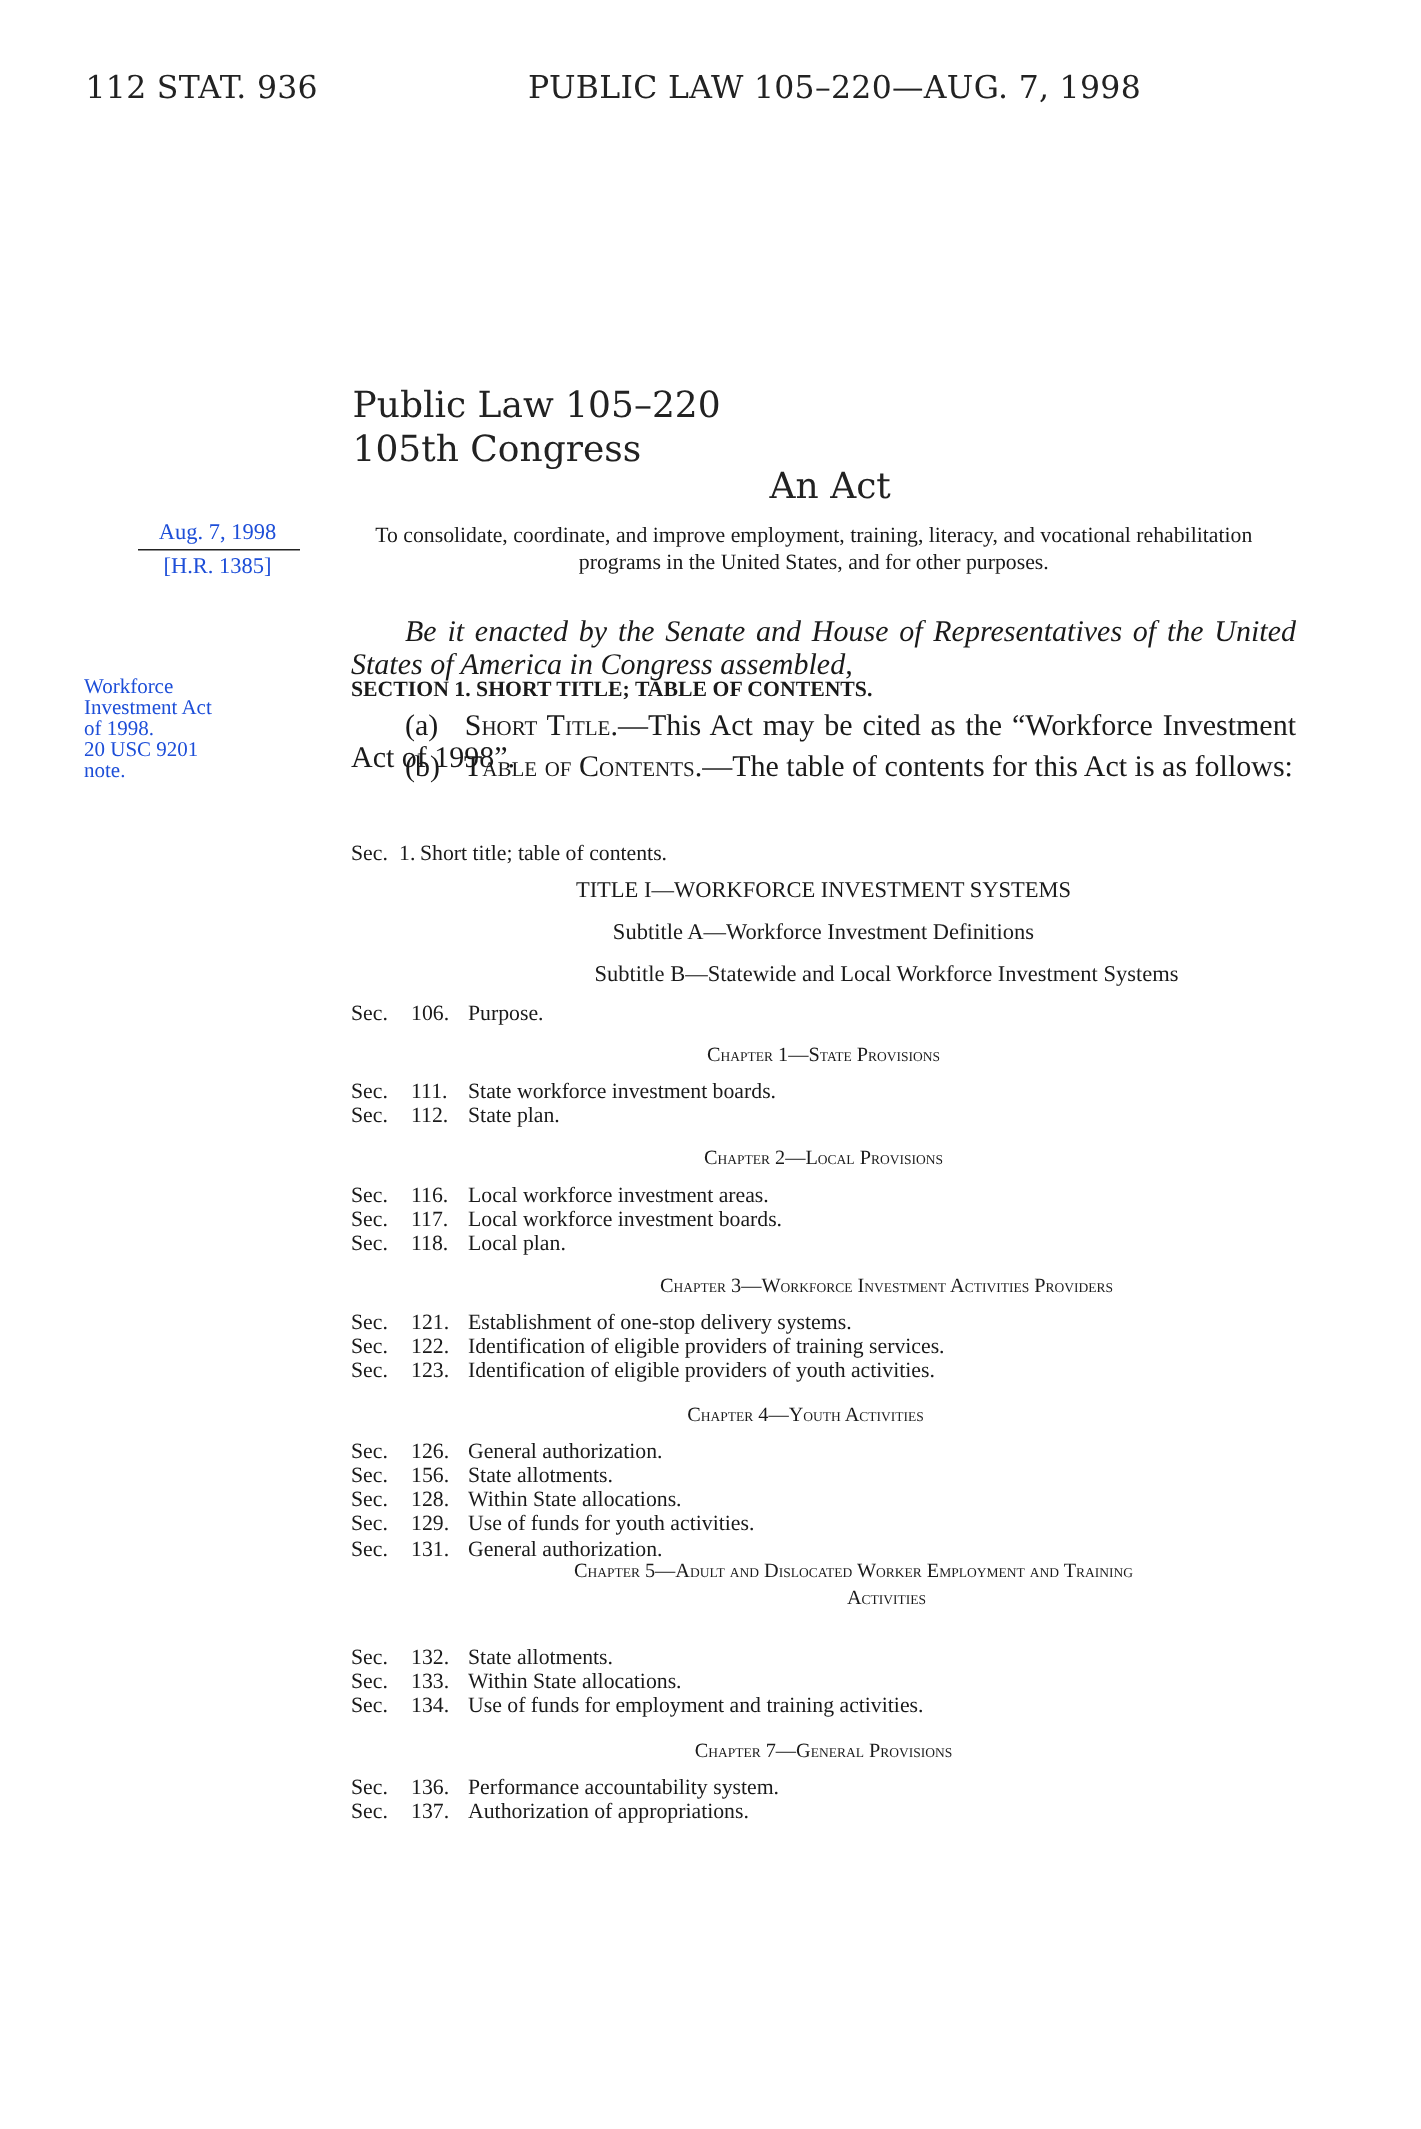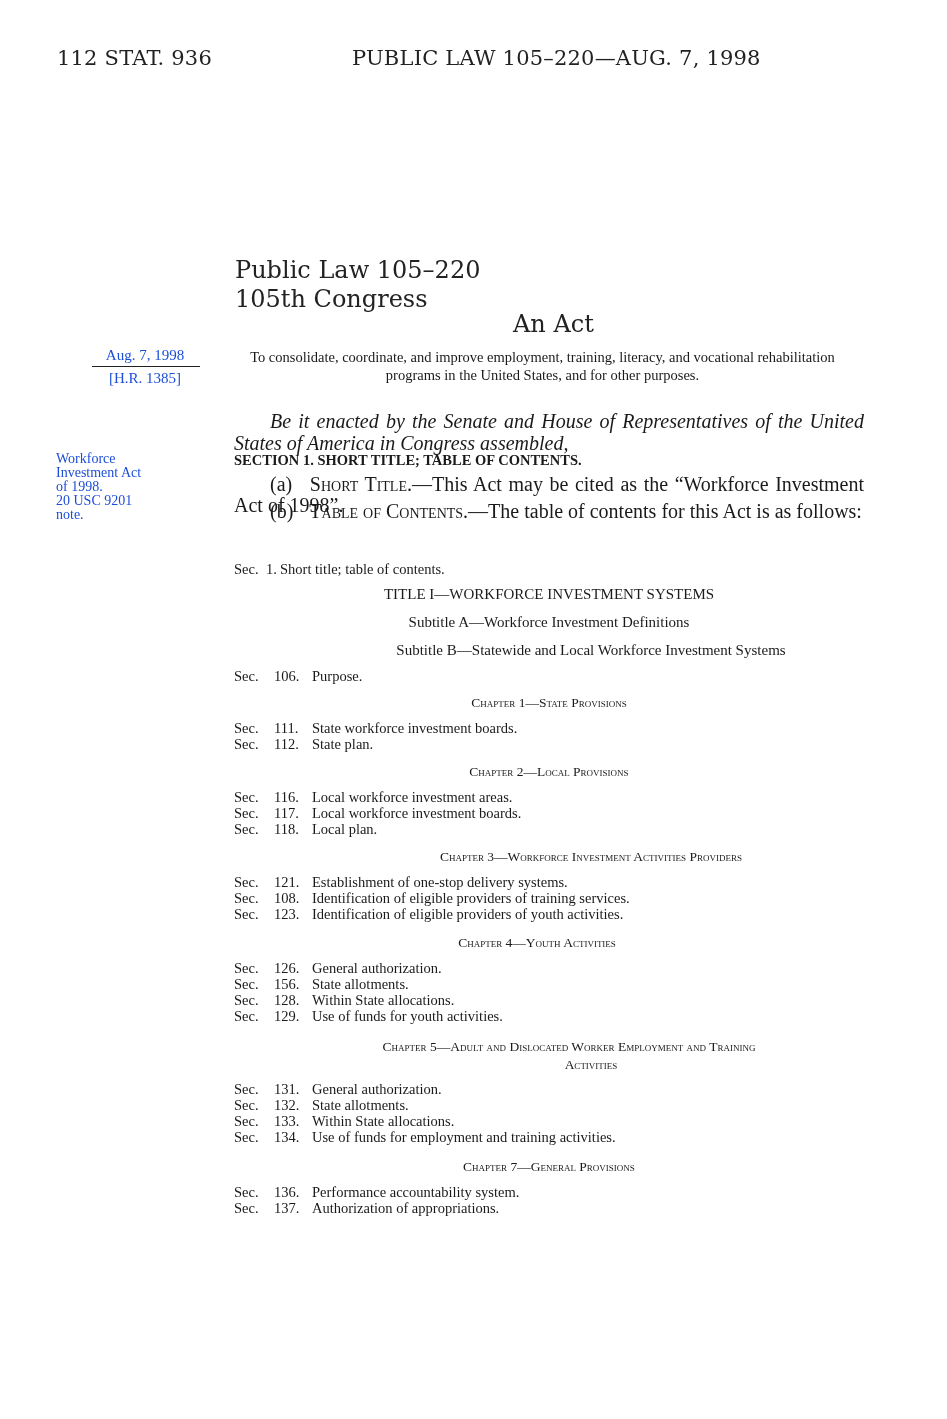--- a/index.html
+++ b/index.html
@@ -79,32 +79,32 @@
   <div class="toc-line" style="top:720px"><span class="sec-label">Sec.</span><span class="sec-num">111.</span><span>State workforce investment boards.</span></div>
   <div class="toc-line" style="top:736px"><span class="sec-label">Sec.</span><span class="sec-num">112.</span><span>State plan.</span></div>
 
   <div class="toc-heading chap" style="left:234px;width:630px;top:764px">Chapter 2—Local Provisions</div>
   <div class="toc-line" style="top:789px"><span class="sec-label">Sec.</span><span class="sec-num">116.</span><span>Local workforce investment areas.</span></div>
   <div class="toc-line" style="top:805px"><span class="sec-label">Sec.</span><span class="sec-num">117.</span><span>Local workforce investment boards.</span></div>
   <div class="toc-line" style="top:821px"><span class="sec-label">Sec.</span><span class="sec-num">118.</span><span>Local plan.</span></div>
 
   <div class="toc-heading chap" style="left:234px;width:630px;top:849px;padding-left:42px">Chapter 3—Workforce Investment Activities Providers</div>
   <div class="toc-line" style="top:874px"><span class="sec-label">Sec.</span><span class="sec-num">121.</span><span>Establishment of one-stop delivery systems.</span></div>
-  <div class="toc-line" style="top:890px"><span class="sec-label">Sec.</span><span class="sec-num">108.</span><span>Identification of eligible providers of training services.</span></div>
+  <div class="toc-line" style="top:890px"><span class="sec-label">Sec.</span><span class="sec-num">122.</span><span>Identification of eligible providers of training services.</span></div>
   <div class="toc-line" style="top:906px"><span class="sec-label">Sec.</span><span class="sec-num">123.</span><span>Identification of eligible providers of youth activities.</span></div>
 
   <div class="toc-heading chap" style="left:222px;width:630px;top:935px">Chapter 4—Youth Activities</div>
   <div class="toc-line" style="top:960px"><span class="sec-label">Sec.</span><span class="sec-num">126.</span><span>General authorization.</span></div>
   <div class="toc-line" style="top:976px"><span class="sec-label">Sec.</span><span class="sec-num">156.</span><span>State allotments.</span></div>
   <div class="toc-line" style="top:992px"><span class="sec-label">Sec.</span><span class="sec-num">128.</span><span>Within State allocations.</span></div>
   <div class="toc-line" style="top:1008px"><span class="sec-label">Sec.</span><span class="sec-num">129.</span><span>Use of funds for youth activities.</span></div>
 
   <div class="toc-heading chap" style="left:234px;width:630px;top:1039px;padding-left:20px">Chapter 5—Adult and Dislocated Worker Employment and Training</div>
   <div class="toc-heading chap" style="left:234px;width:630px;top:1057px;padding-left:42px">Activities</div>
-  <div class="toc-line" style="top:1081px"><span class="sec-label">Sec.</span><span class="sec-num">131.</span><span>General authorization.</span></div>
+  <div class="toc-line" style="top:1025px"><span class="sec-label">Sec.</span><span class="sec-num">131.</span><span>General authorization.</span></div>
   <div class="toc-line" style="top:1097px"><span class="sec-label">Sec.</span><span class="sec-num">132.</span><span>State allotments.</span></div>
   <div class="toc-line" style="top:1113px"><span class="sec-label">Sec.</span><span class="sec-num">133.</span><span>Within State allocations.</span></div>
   <div class="toc-line" style="top:1129px"><span class="sec-label">Sec.</span><span class="sec-num">134.</span><span>Use of funds for employment and training activities.</span></div>
 
   <div class="toc-heading chap" style="left:234px;width:630px;top:1159px">Chapter 7—General Provisions</div>
   <div class="toc-line" style="top:1184px"><span class="sec-label">Sec.</span><span class="sec-num">136.</span><span>Performance accountability system.</span></div>
   <div class="toc-line" style="top:1200px"><span class="sec-label">Sec.</span><span class="sec-num">137.</span><span>Authorization of appropriations.</span></div>
 </div>
 
 </body></html>

